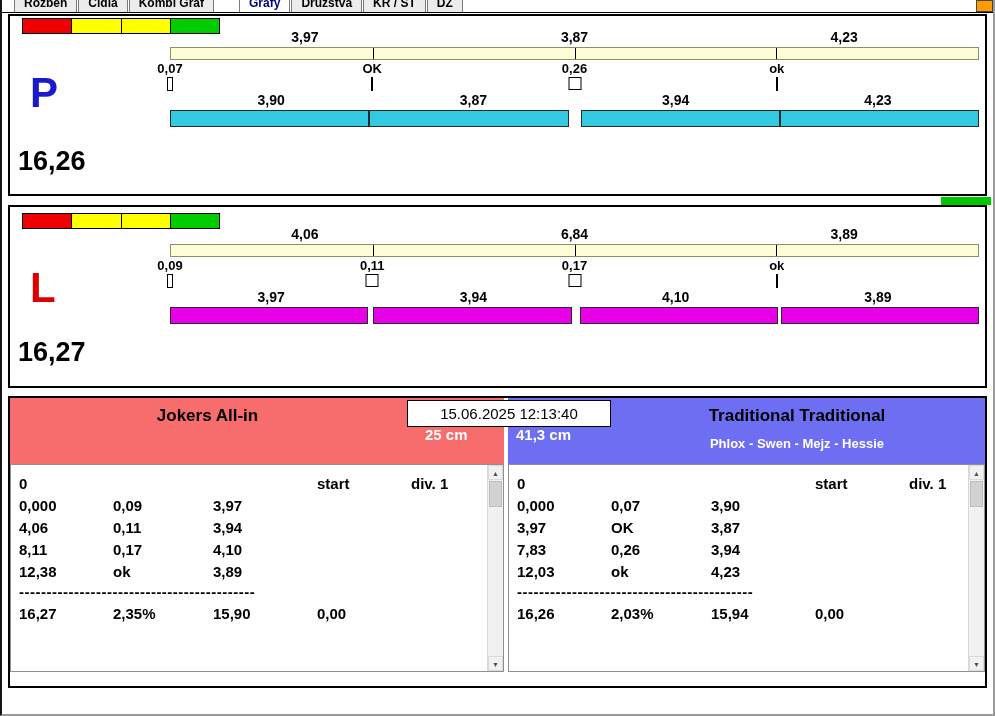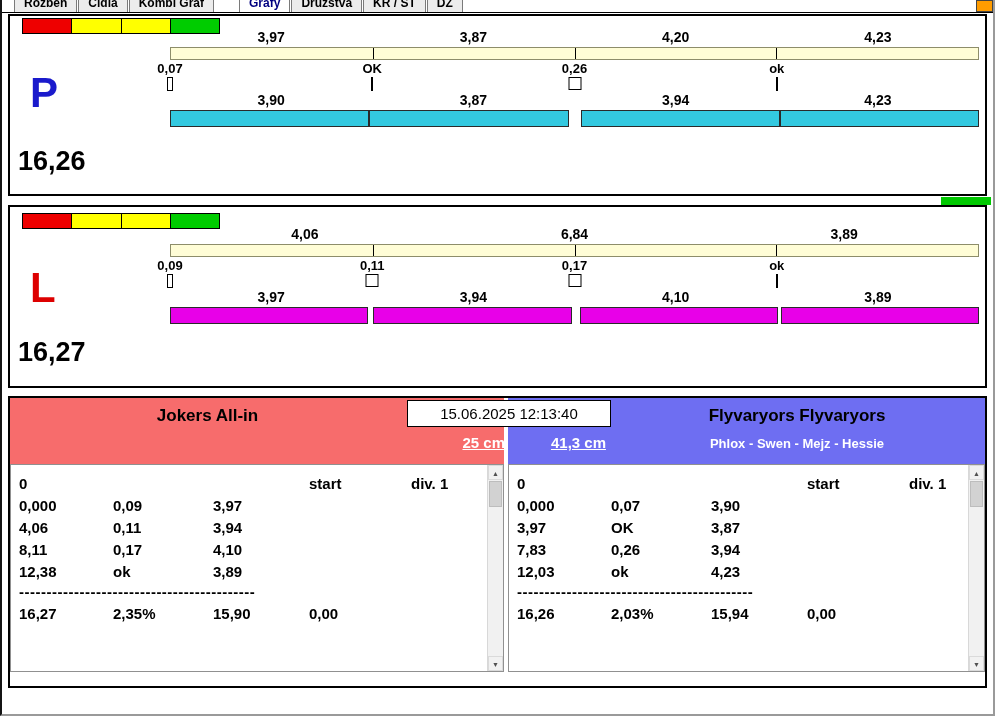--- a/index.html
+++ b/index.html
@@ -62,36 +62,36 @@
 
   .team-header { position:absolute; top:0; height:66px; }
   #team-left  { left:0; width:494px; }
   #team-right { left:498px; width:477px; }
   .team-name { position:absolute; top:8px; font-size:17px; font-weight:bold; color:#000; text-align:center; }
   #team-left  .team-name { left:0; width:395px; }
   #team-right .team-name { left:105px; right:4px; }
   .team-members { position:absolute; top:38px; font-size:13px; font-weight:bold; color:#fff; text-align:center; }
   #team-left  .team-members { left:0; width:395px; }
   #team-right .team-members { left:105px; right:4px; }
-  .jump-height { position:absolute; top:36px; font-size:15px; font-weight:bold; color:#fff; text-align:right;text-decoration:underline; }
+  .jump-height { position:absolute; top:28px; font-size:15px; font-weight:bold; color:#fff; text-align:left; }
   #team-left  .jump-height { left:415px; width:80px; }
   #team-right .jump-height { left:8px; width:90px; }
 
   .datebox { position:absolute; left:397px; top:2px; width:204px; height:27px; background:#fff; border:1px solid #000;
              font-size:15px; line-height:25px; text-align:center; color:#000; z-index:5; }
 
   .results { position:absolute; top:66px; height:208px; background:#fff; border:1px solid #909090; }
   #res-left  { left:0; width:494px; }
   #res-right { left:498px; width:477px; }
 
   .tbl { position:absolute; left:0; top:0; right:16px; bottom:0; font-size:15px; font-weight:bold; color:#000; }
   .trow { position:absolute; left:0; right:0; height:22px; line-height:22px; white-space:nowrap; }
   .r0{top:8px} .r1{top:30px} .r2{top:52px} .r3{top:74px} .r4{top:96px} .r5{top:116px} .r6{top:138px}
   .cA{position:absolute;left:8px} .cB{position:absolute;left:102px} .cC{position:absolute;left:202px}
-  .cD{position:absolute;left:298px} .cE{position:absolute;left:400px}
+  .cD{position:absolute;left:306px} .cE{position:absolute;left:400px}
   .dashes { letter-spacing:0.5px; }
 
   .scroll { position:absolute; right:0; top:0; bottom:0; width:16px; background:#f1f1f1; border-left:1px solid #d8d8d8; }
   .sarr { position:absolute; left:0; width:100%; height:15px; font-size:7px; line-height:15px; text-align:center; color:#505050;
           background:#f1f1f1; border:1px solid #dadada; }
   .sarr.up { top:0; } .sarr.down { bottom:0; }
   .thumb { position:absolute; left:1px; right:1px; top:16px; height:26px; background:#d2d2d2; border:1px solid #bdbdbd; }
 </style>
 </head>
 <body>
@@ -114,21 +114,20 @@
     <div class="light" style="background: rgb(255, 255, 0);"></div>
     <div class="light" style="background: rgb(255, 255, 0);"></div>
     <div class="light" style="background: rgb(0, 204, 0);"></div>
   </div>
   <div class="lane-letter" style="color: rgb(26, 26, 204);">P</div>
   <div class="lane-total">16,26</div>
   <div class="bar-area">
     <div class="num-row">
       <span>3,97</span>
       <span>3,87</span>
-      <span>4,20</span>
       <span>4,23</span>
     </div>
     <div class="split-bar">
       <i class="sep s25"></i>
       <i class="sep s50"></i>
       <i class="sep s75"></i>
     </div>
     <div class="mid-row">
       <span class="mlab p0">0,07</span>
       <span class="mlab p25">OK</span>
@@ -206,21 +205,21 @@
 </div>
 
 <div class="bottom">
 
   <div class="team-header" id="team-left" style="background: rgb(247, 108, 108);">
     <div class="team-name">Jokers All-in</div>
     <div class="jump-height">25 cm</div>
   </div>
 
   <div class="team-header" id="team-right" style="background: rgb(110, 110, 242);">
-    <div class="team-name">Flyvaryors Flyvaryors</div>
+    <div class="team-name">Traditional Traditional</div>
     <div class="team-members">Phlox - Swen - Mejz - Hessie</div>
     <div class="jump-height">41,3 cm</div>
   </div>
 
   <div class="datebox">15.06.2025 12:13:40</div>
 
   <div class="results" id="res-left">
     <div class="tbl">
       <div class="trow r0">
         <span class="cA">0</span>

